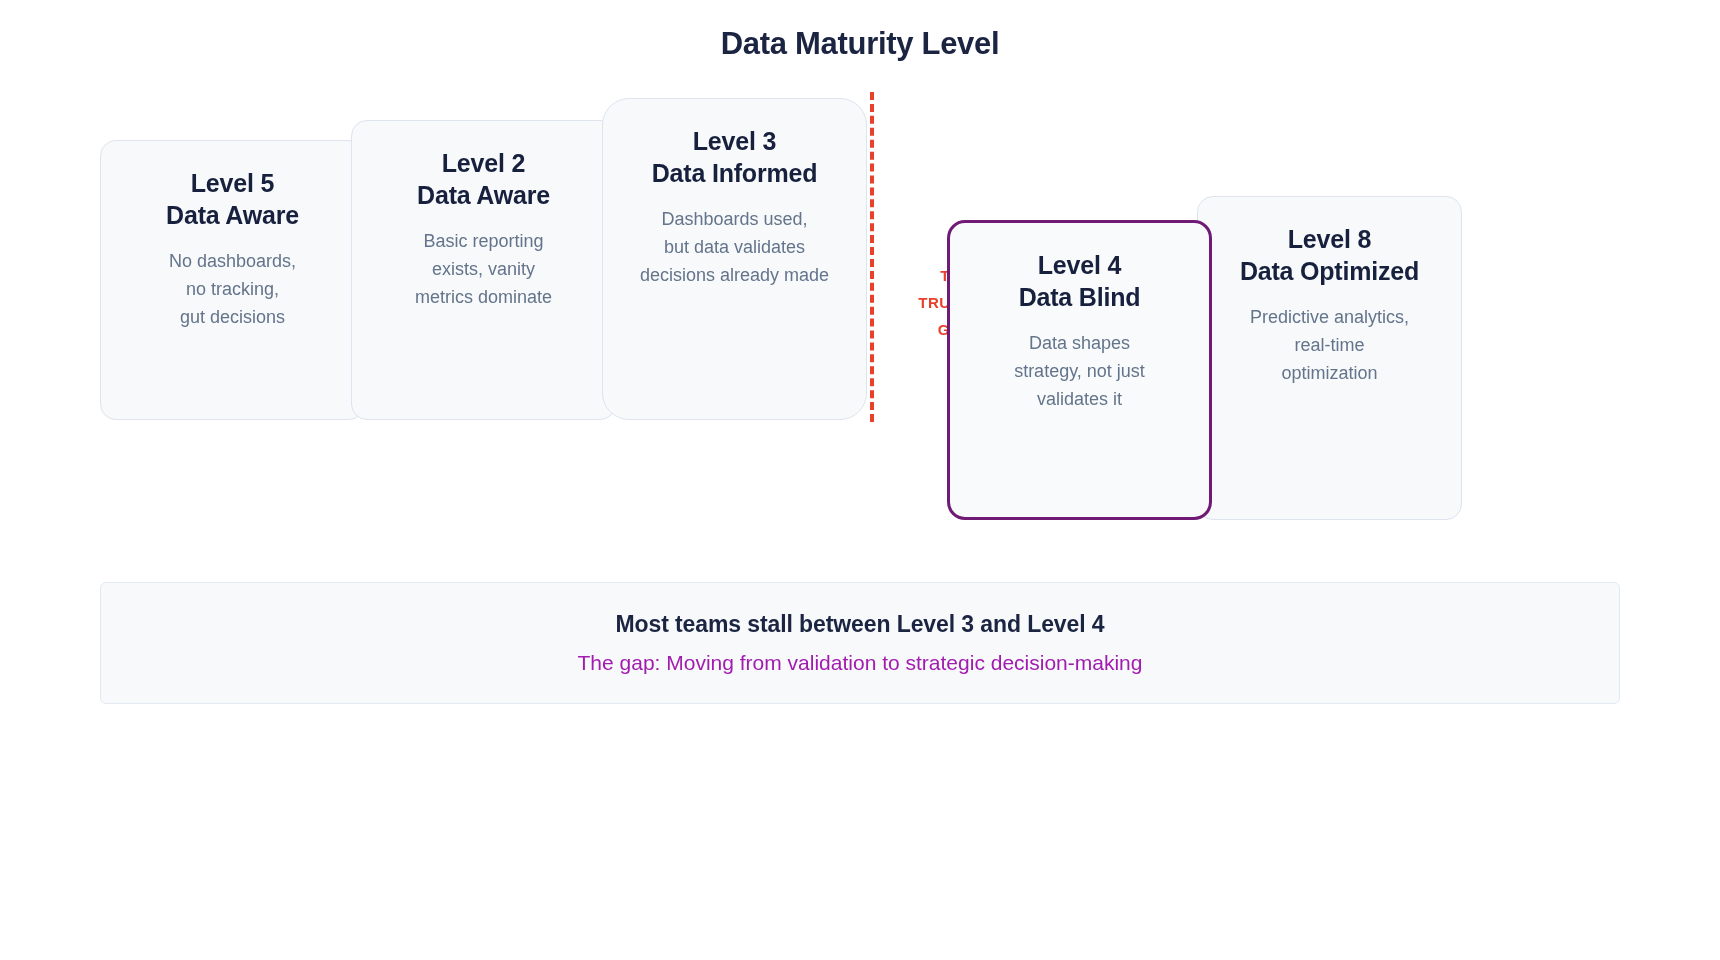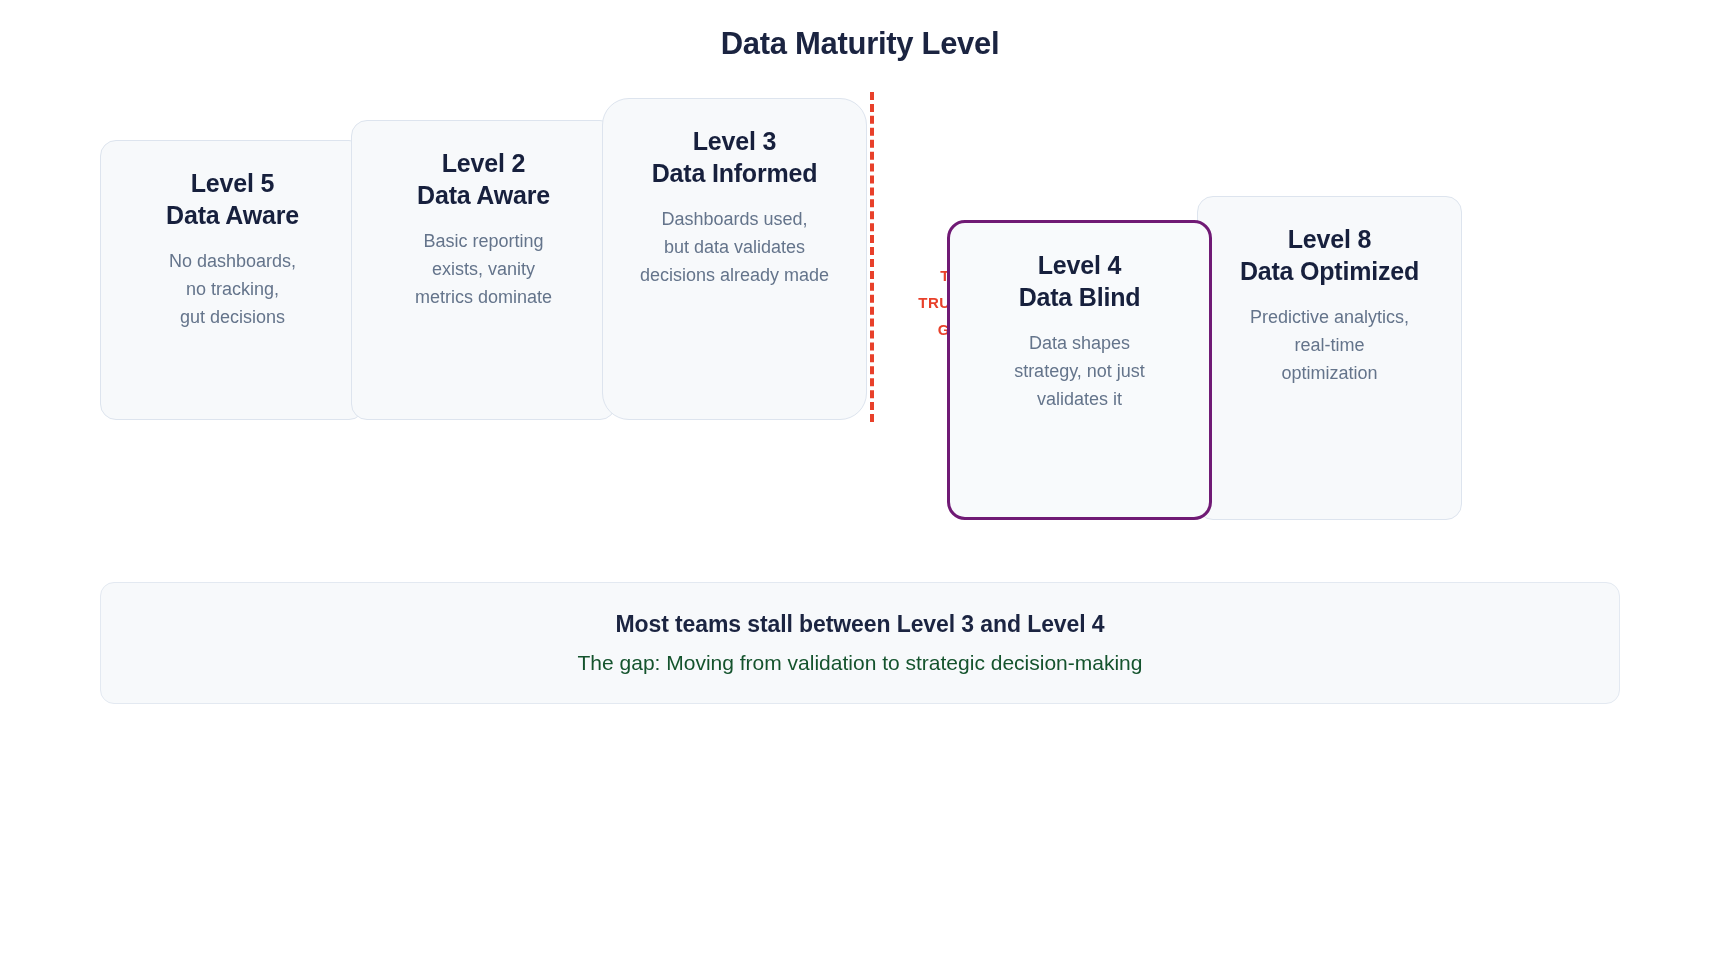--- a/index.html
+++ b/index.html
@@ -103,36 +103,36 @@
   
   .summary-banner {
     position: absolute;
     box-sizing: border-box;
     left: 100px;
     top: 582px;
     width: 1520px;
     height: 122px;
     background: #f7f9fb;
     border: 1px solid #e3e9f1;
-    border-radius: 14px;
+    border-radius: 6px;
     display: flex;
     flex-direction: column;
     align-items: center;
     justify-content: center;
   }
   .summary-banner .headline {
     font-size: 23px;
     font-weight: bold;
     color: #1b2441;
     letter-spacing: -0.1px;
   }
   .summary-banner .subline {
     margin-top: 13px;
     font-size: 21px;
-    color: #14532d;
+    color: #a21caf;
   }
 </style>
 </head>
 <body>
 
 <div id="stage">
 
   <div class="chart-title">Data Maturity Level</div>
 
   <div class="ladder">

